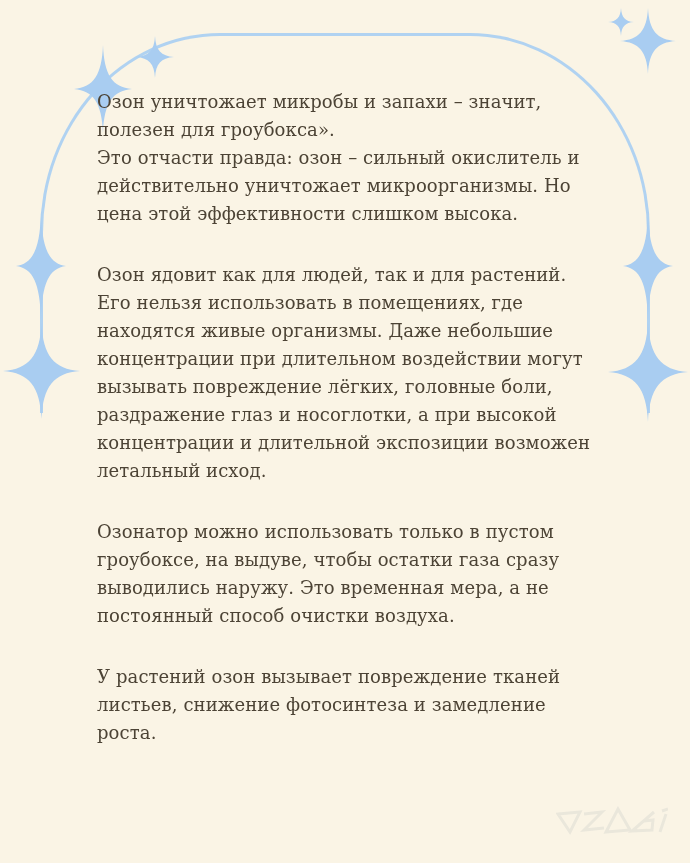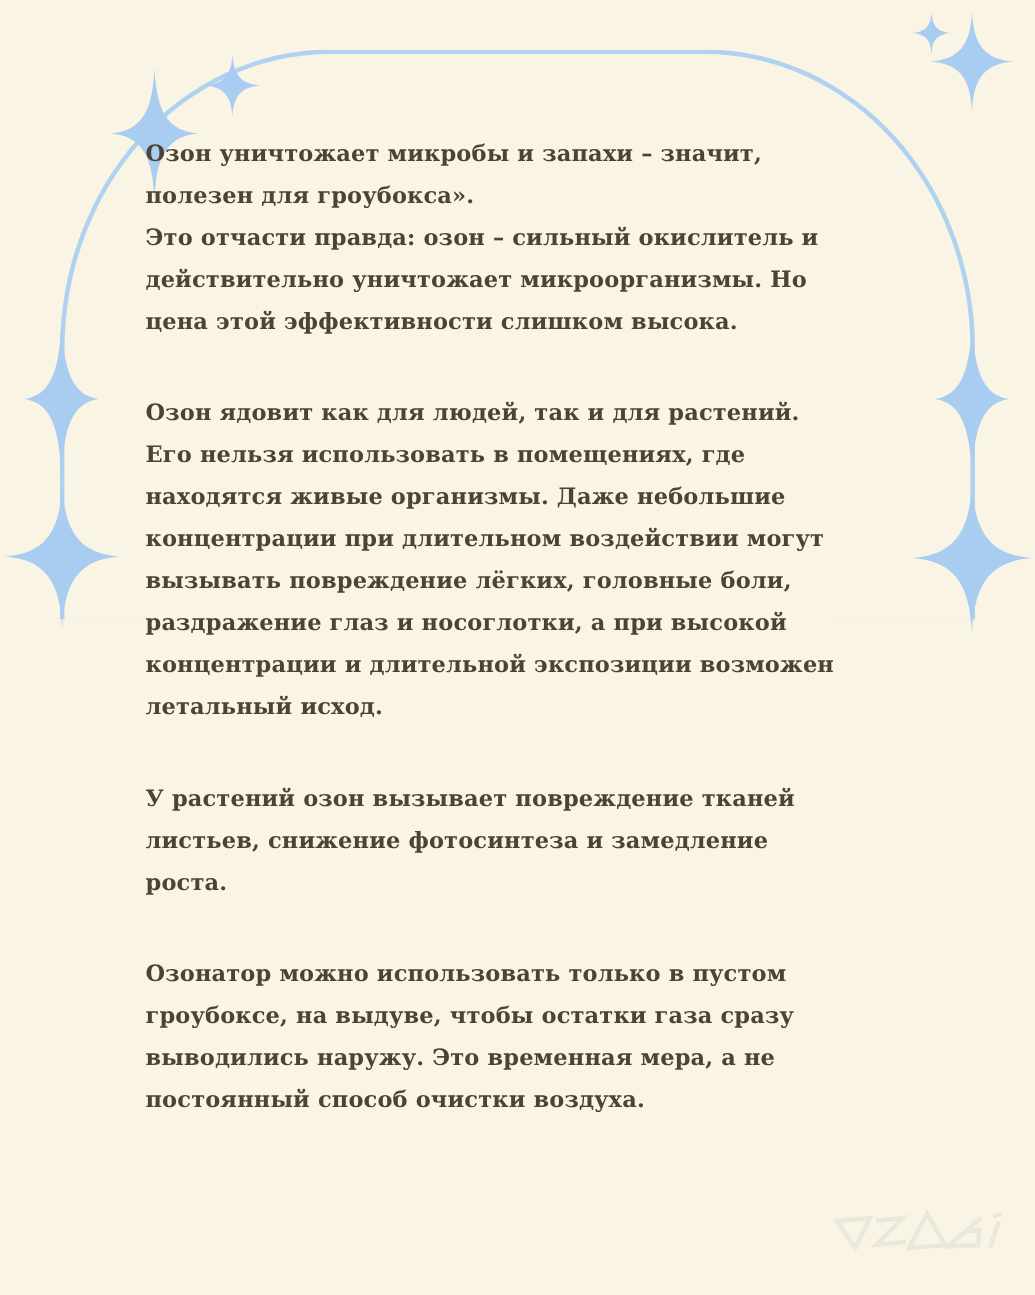--- a/index.html
+++ b/index.html
@@ -31,23 +31,23 @@
     fill: #a9cdf1;
   }
   .text-block {
     position: absolute;
     left: 97px;
     top: 88px;
     width: 545px;
   }
   .text-block p {
     margin: 0 0 33px 0;
-    font-size: 15px;
+    font-size: 18px;
     line-height: 28px;
-    font-weight: 700;
+    font-weight: 400;
     color: #4c4335;
     white-space: pre-line;
     letter-spacing: 0.1px;
   }
   .logo {
     position: absolute;
     left: 556px;
     top: 806px;
     width: 112px;
     height: 30px;
@@ -101,27 +101,27 @@
 действительно уничтожает микроорганизмы. Но
 цена этой эффективности слишком высока.</p>
     <p>Озон ядовит как для людей, так и для растений.
 Его нельзя использовать в помещениях, где
 находятся живые организмы. Даже небольшие
 концентрации при длительном воздействии могут
 вызывать повреждение лёгких, головные боли,
 раздражение глаз и носоглотки, а при высокой
 концентрации и длительной экспозиции возможен
 летальный исход.</p>
-    <p>У растений озон вызывает повреждение тканей
-листьев, снижение фотосинтеза и замедление
-роста.</p>
     <p>Озонатор можно использовать только в пустом
 гроубоксе, на выдуве, чтобы остатки газа сразу
 выводились наружу. Это временная мера, а не
 постоянный способ очистки воздуха.</p>
+    <p>У растений озон вызывает повреждение тканей
+листьев, снижение фотосинтеза и замедление
+роста.</p>
   </div>
 
   <svg class="logo" viewBox="0 0 112 30" preserveAspectRatio="none">
     <title>DZAGI</title>
     <path d="M2,8 L24,6 L14,26 Z"></path>
     <path d="M28,8 L46,6 L28,24 L48,22"></path>
     <path d="M50,26 L62,3 L74,24 Z"></path>
     <path d="M98,6 L76,25 L96,24 L97,14 L88,15"></path>
     <path d="M104,26 L110,8"></path>
     <path d="M106,5 L112,3"></path>

